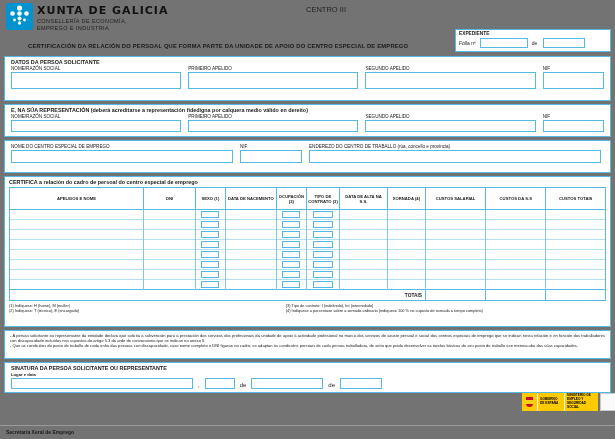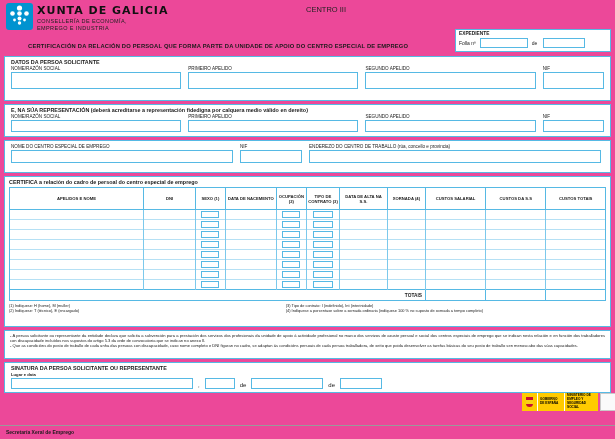--- a/index.html
+++ b/index.html
@@ -1,19 +1,19 @@
 <!DOCTYPE html>
 <html><head>
 <meta charset="utf-8">
 <style>
   * { margin:0; padding:0; box-sizing:border-box; }
   body { background:#e8e8e8; font-family:"Liberation Sans","DejaVu Sans",sans-serif; }
   .page {
     position:relative; width:615px; height:439px; margin:0 auto;
-    background:#ec4899; color:#1a1a1a; overflow:hidden;
+    background:#737373; color:#1a1a1a; overflow:hidden;
   }
   
   .xunta-logo { position:absolute; left:6px; top:3px; }
   .brand { position:absolute; left:37px; top:4px; }
   .brand-title { font-size:11px; font-weight:bold; letter-spacing:1px; color:#111; font-family:"DejaVu Sans",sans-serif; }
   .brand-sub { font-size:5.5px; letter-spacing:.4px; color:#222; margin-top:1px; line-height:6px; }
   .anexo { position:absolute; left:306px; top:5px; font-size:7.5px; color:#222; }
   
   .expediente { position:absolute; left:455px; top:29px; width:156px; height:23px;
     border:1px solid #56b9e4; padding:1px 3px; background:#fff; }

